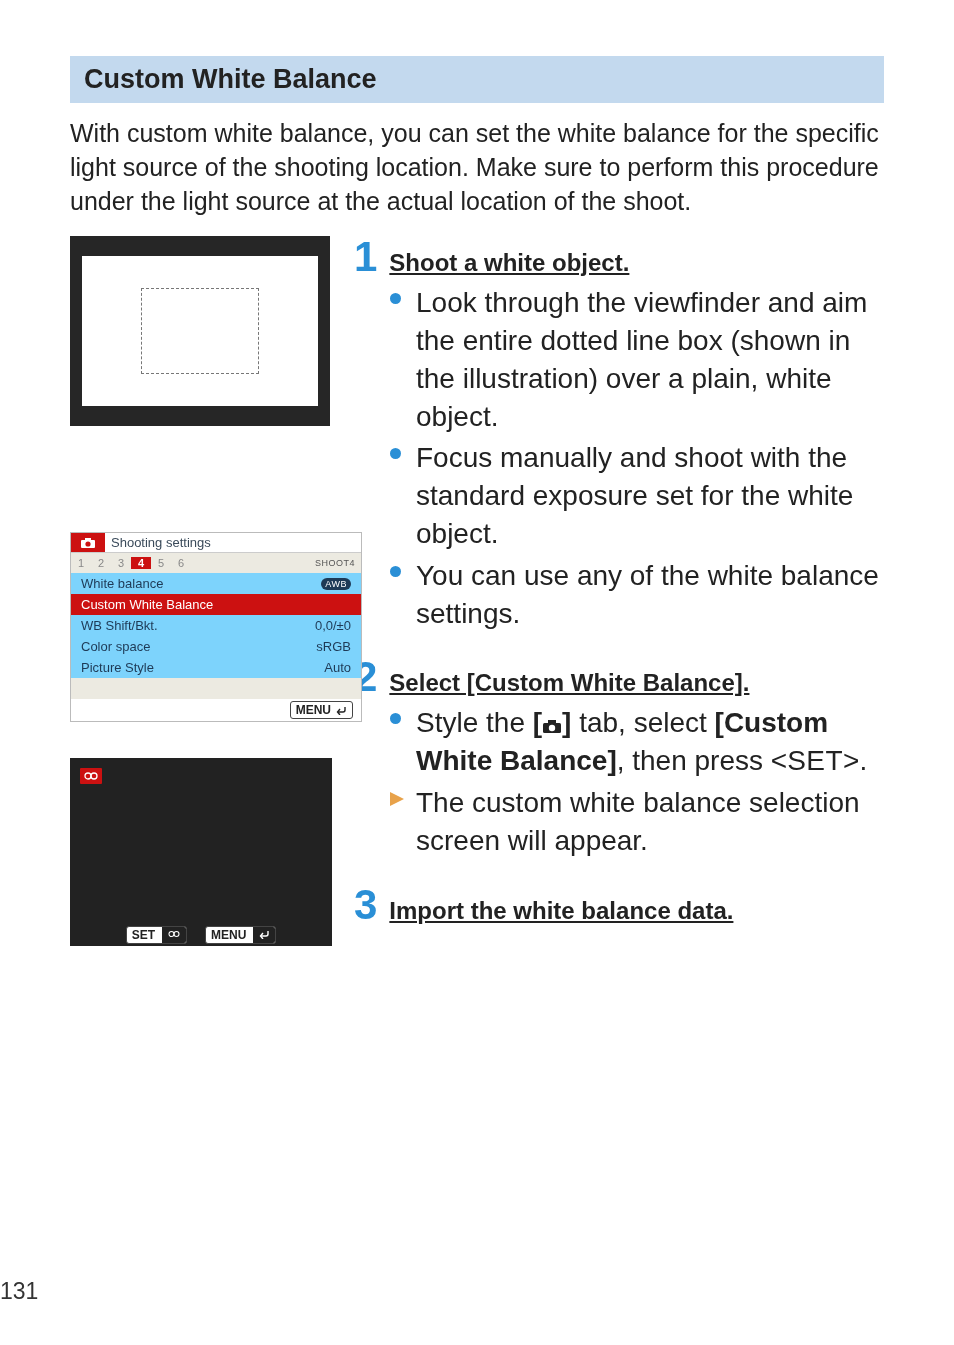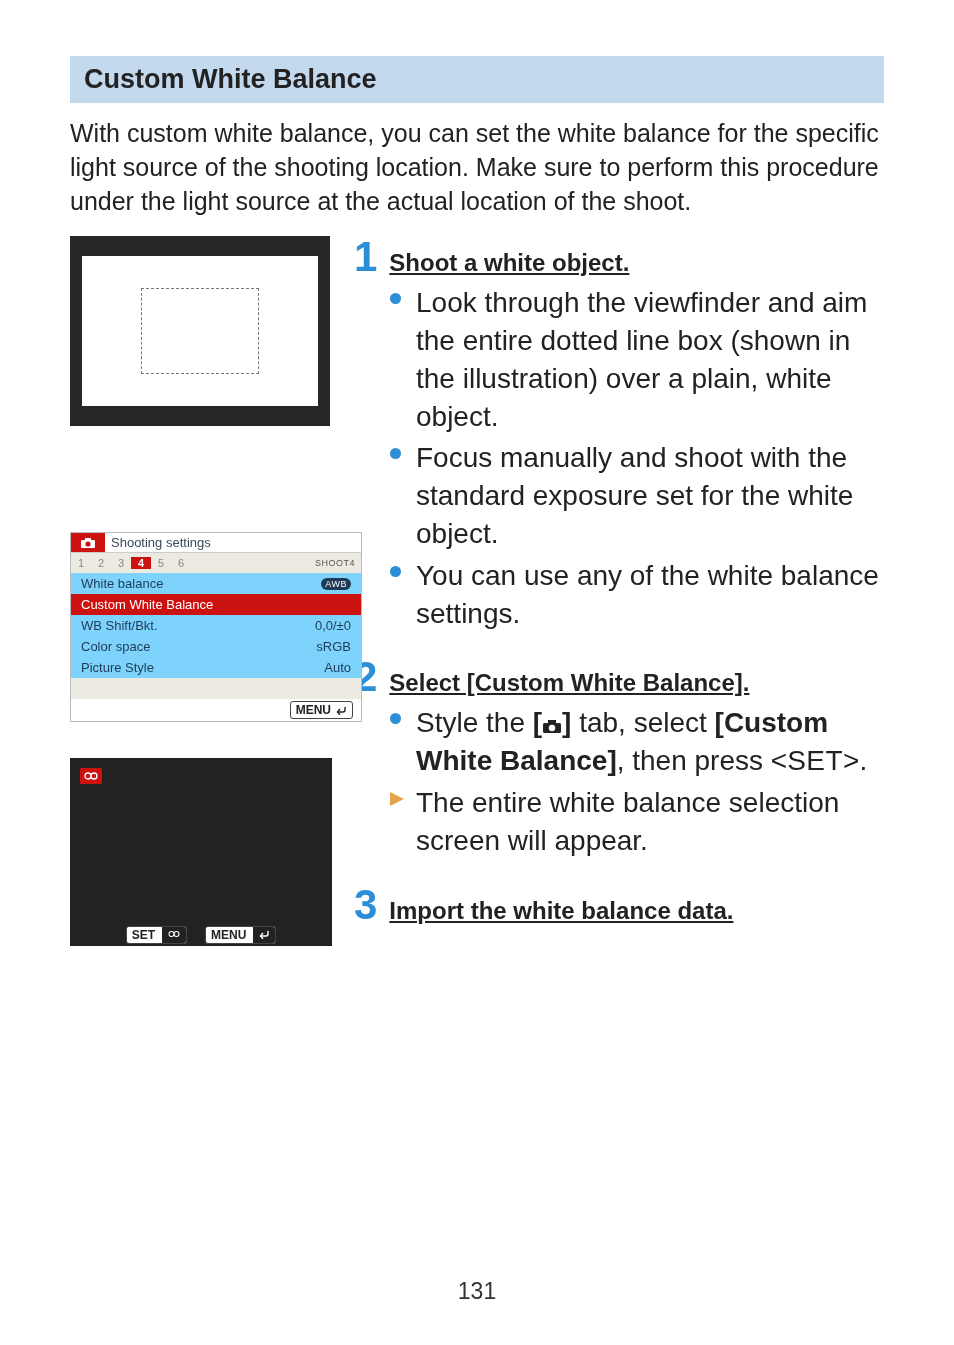--- a/index.html
+++ b/index.html
@@ -211,21 +211,20 @@
   }
   .cam-icon-inline svg { width: 20px; height: 16px; }
   .set-text {
     font-family: Arial, sans-serif;
     letter-spacing: 0.5px;
   }
   .page-number {
     position: absolute;
     left: 0; right: 0;
     bottom: 40px;
-    text-align: center;
     font-size: 23px;
     color: #333;
   }
 </style>
 </head>
 <body>
 
 <div class="section-title">Custom White Balance</div>
 <p class="intro">With custom white balance, you can set the white balance for the specific light source of the shooting location. Make sure to perform this procedure under the light source at the actual location of the shoot.</p>
 
@@ -337,21 +336,21 @@
       <ul>
         <li>
           <span>Style the </span><span class="bold"><span>[</span><span class="cam-icon-inline">
                 <svg viewBox="0 0 20 16">
                   <rect x="1" y="5" width="18" height="10" rx="1.5" fill="#222"></rect>
                   <rect x="6" y="2" width="8" height="4" fill="#222"></rect>
                   <circle cx="10" cy="10" r="3.2" fill="#fff"></circle>
                 </svg>
               </span><span>]</span></span><span> tab, select </span><span class="bold">[Custom White Balance]</span><span>, then press &lt;</span><span class="set-text">SET</span><span>&gt;.</span>
         </li>
-        <li class="arrow">The entire white balance selection screen will appear.</li>
+        <li class="arrow">The custom white balance selection screen will appear.</li>
       </ul>
     </div>
 
     <div class="step">
       <div class="step-head">
         <span class="step-num">3</span>
         <span class="step-title">Import the white balance data.</span>
       </div>
     </div>
 

